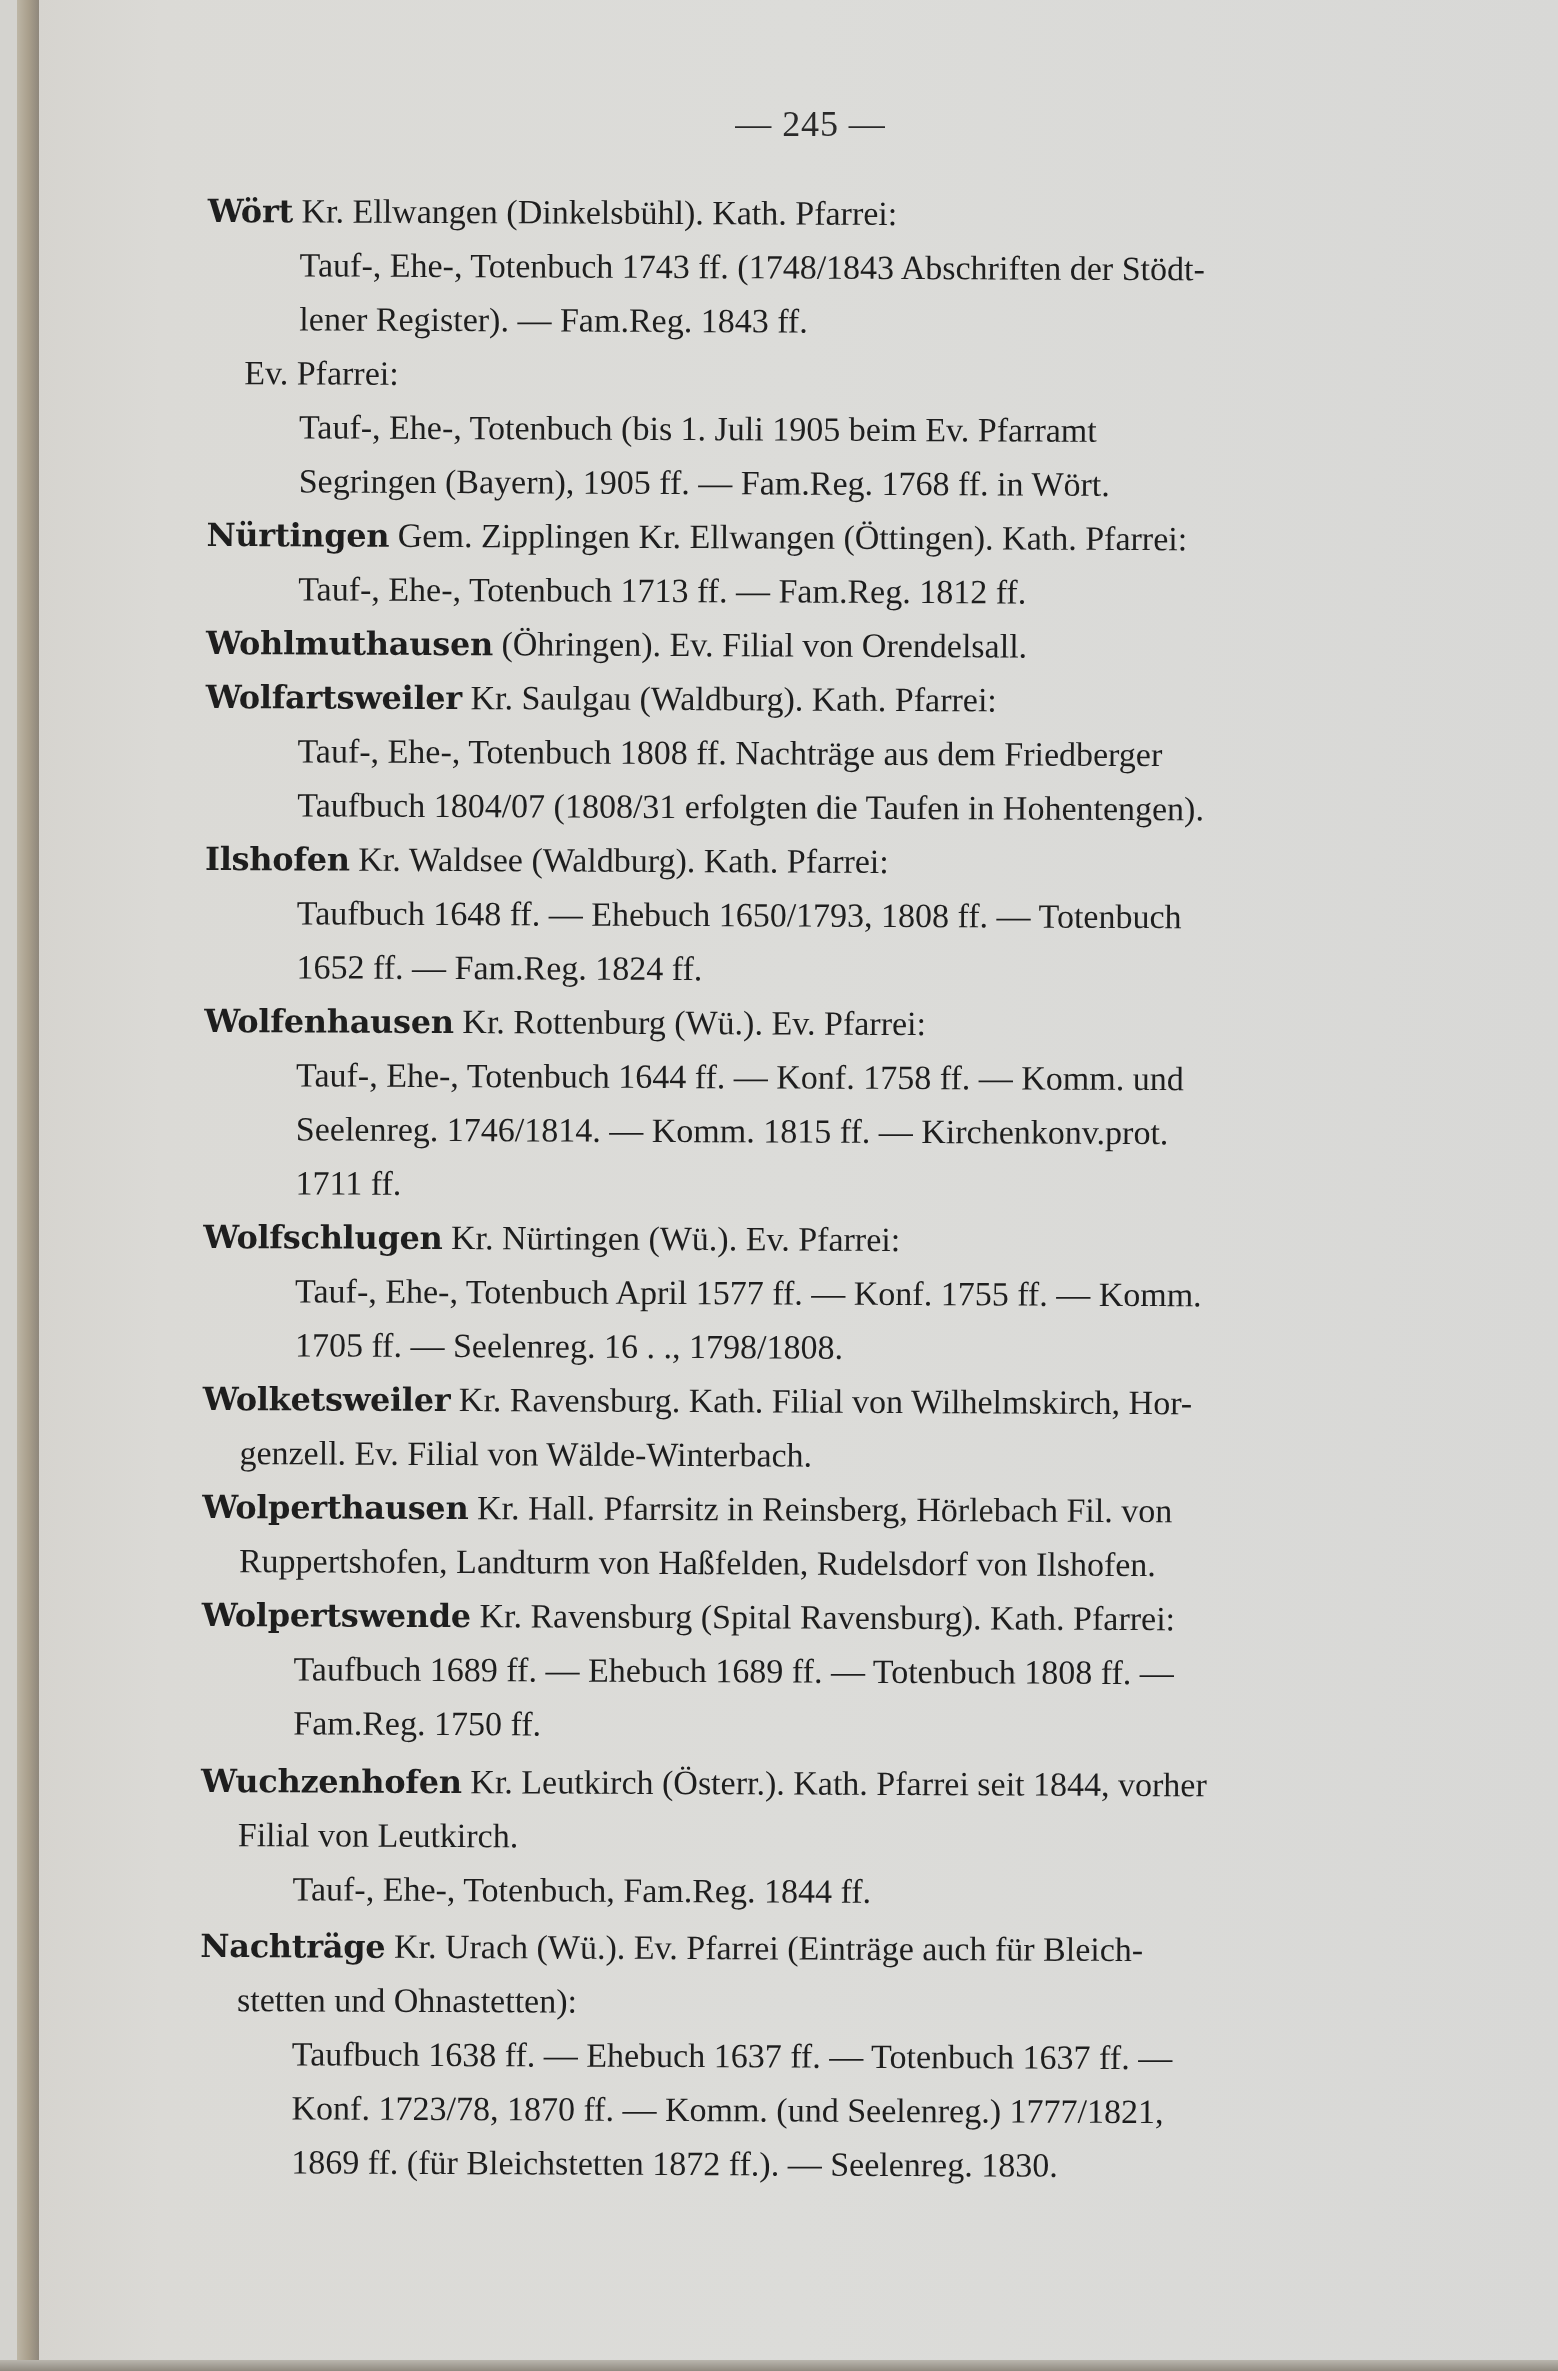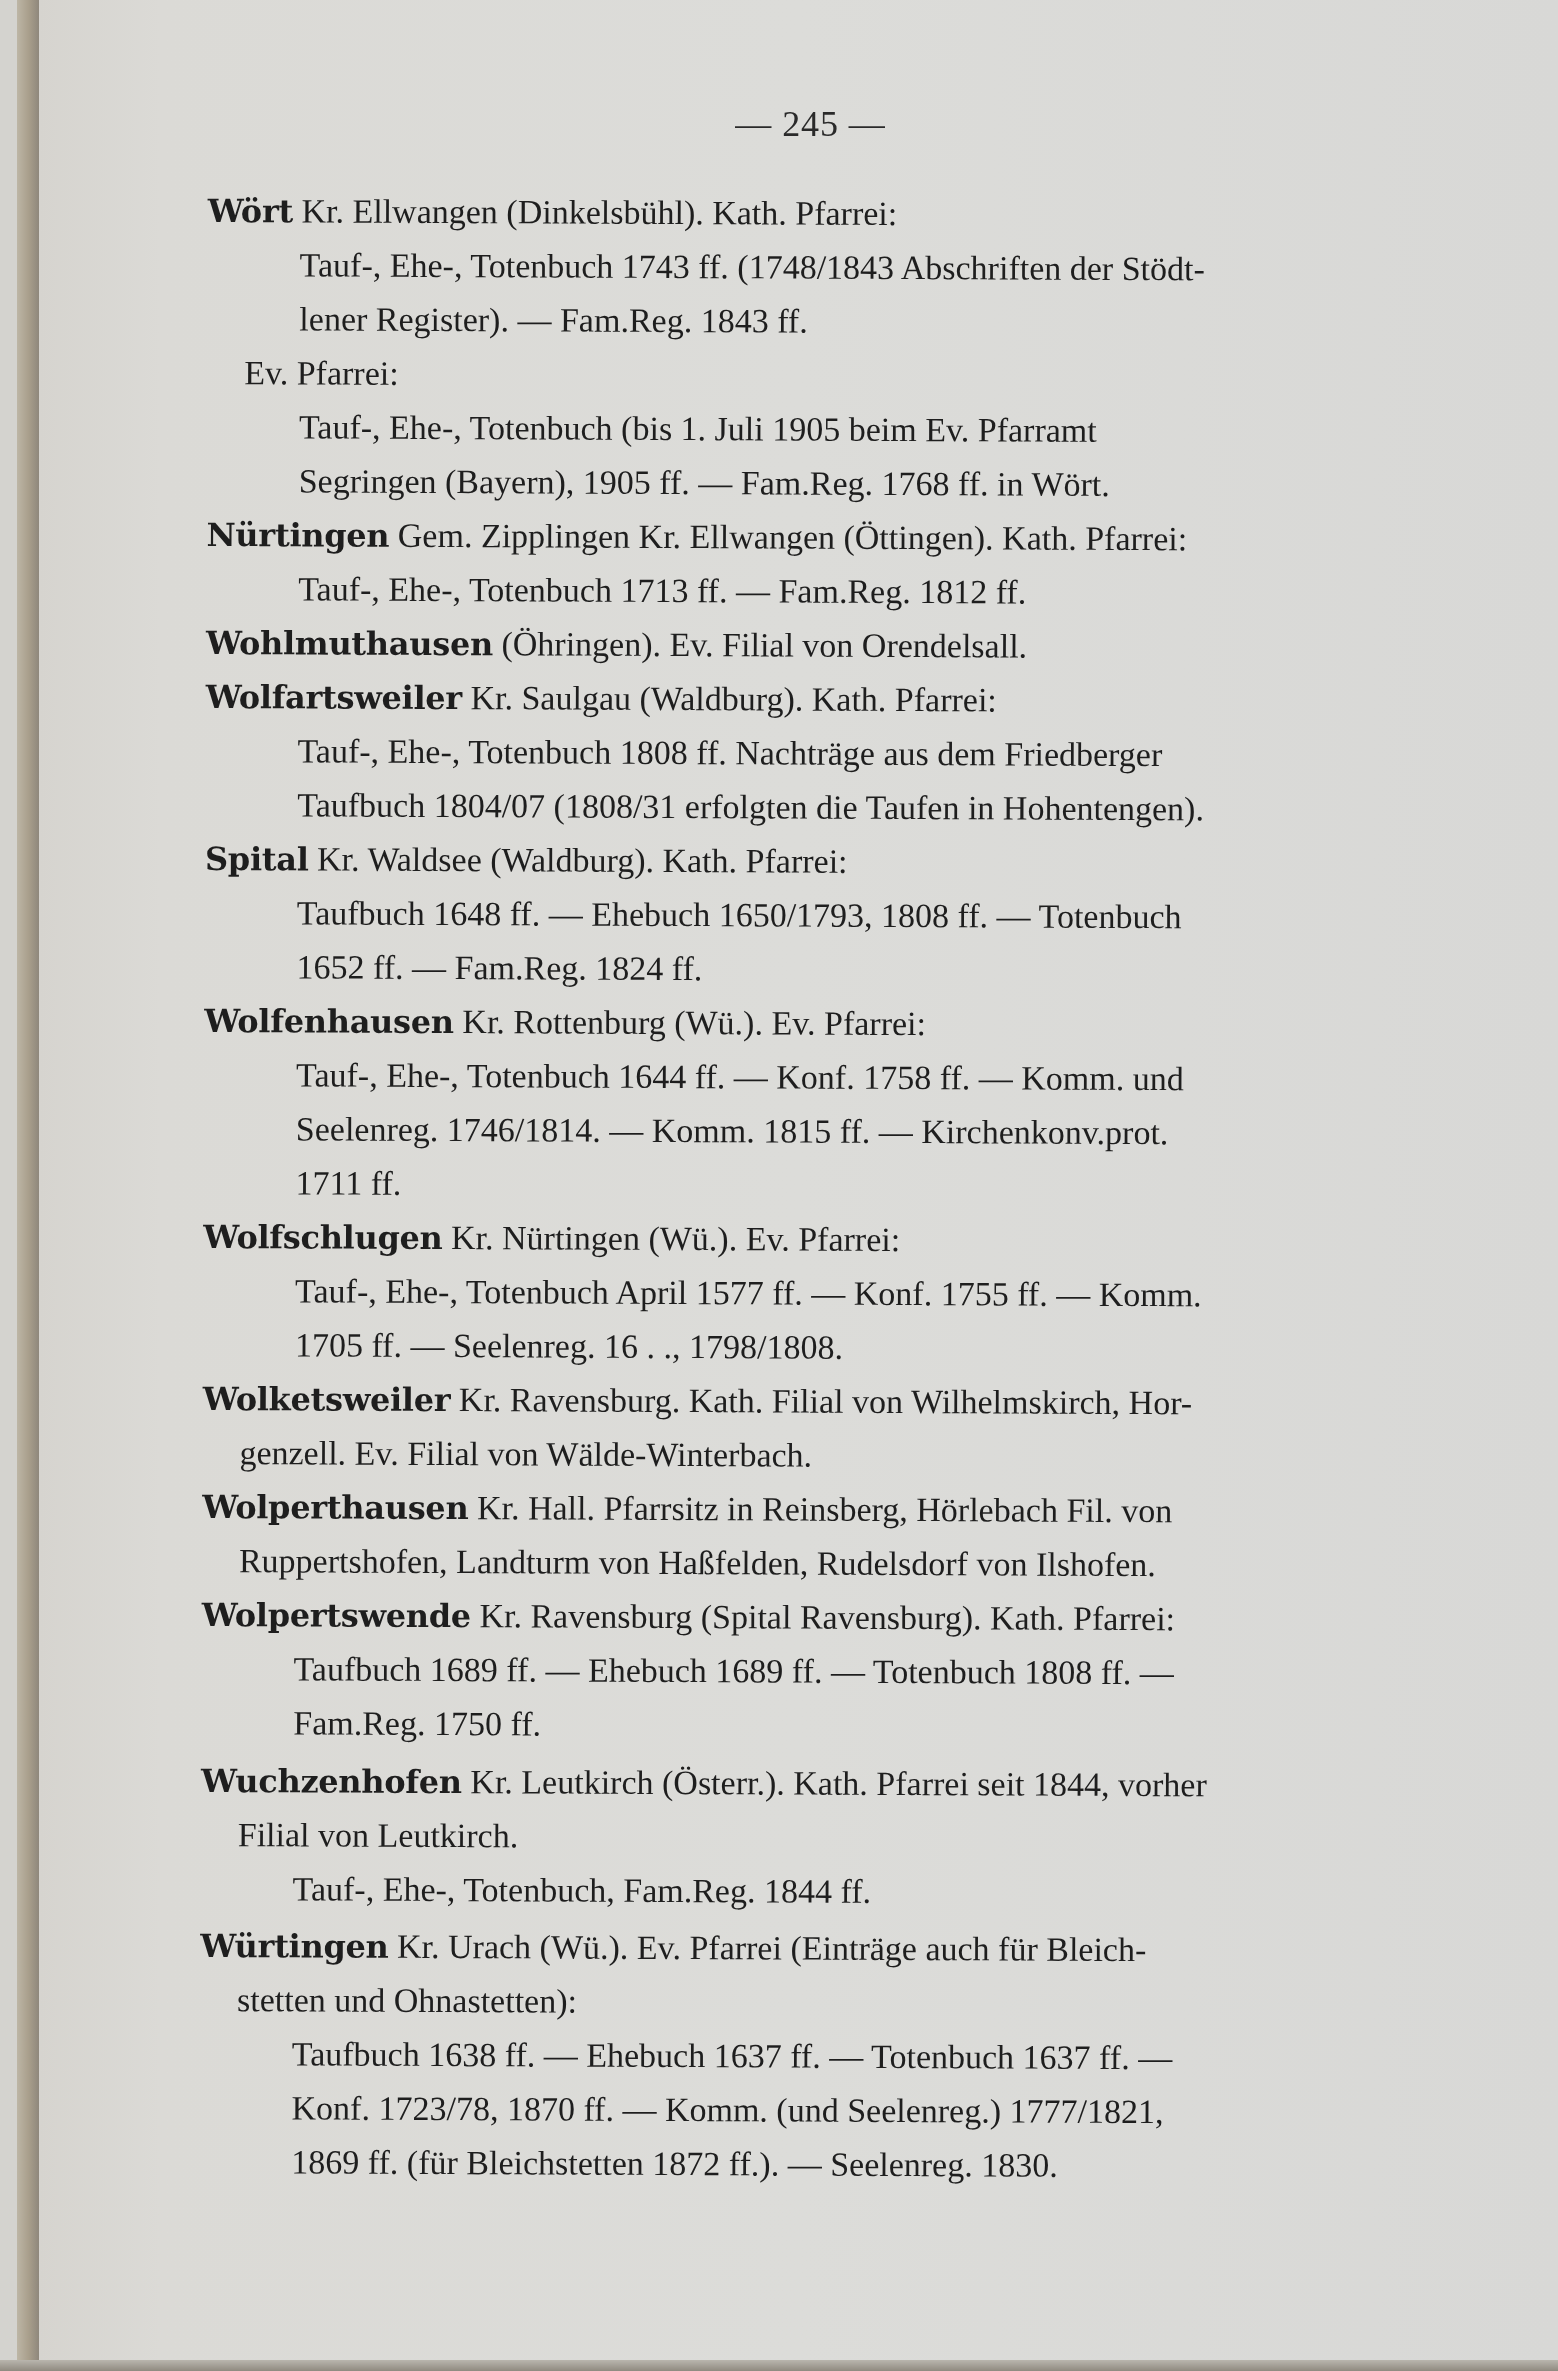--- a/index.html
+++ b/index.html
@@ -71,21 +71,21 @@
     <div class="line l0"><span class="head">Wohlmuthausen</span><span> (Öhringen). Ev. Filial von Orendelsall.</span></div>
   </div>
 
   <div class="entry">
     <div class="line l0"><span class="head">Wolfartsweiler</span><span> Kr. Saulgau (Waldburg). Kath. Pfarrei:</span></div>
     <div class="line l1">Tauf-, Ehe-, Totenbuch 1808 ff. Nachträge aus dem Friedberger</div>
     <div class="line l1">Taufbuch 1804/07 (1808/31 erfolgten die Taufen in Hohentengen).</div>
   </div>
 
   <div class="entry">
-    <div class="line l0"><span class="head">Spital</span><span> Kr. Waldsee (Waldburg). Kath. Pfarrei:</span></div>
+    <div class="line l0"><span class="head">Ilshofen</span><span> Kr. Waldsee (Waldburg). Kath. Pfarrei:</span></div>
     <div class="line l1">Taufbuch 1648 ff. — Ehebuch 1650/1793, 1808 ff. — Totenbuch</div>
     <div class="line l1">1652 ff. — Fam.Reg. 1824 ff.</div>
   </div>
 
   <div class="entry">
     <div class="line l0"><span class="head">Wolfenhausen</span><span> Kr. Rottenburg (Wü.). Ev. Pfarrei:</span></div>
     <div class="line l1">Tauf-, Ehe-, Totenbuch 1644 ff. — Konf. 1758 ff. — Komm. und</div>
     <div class="line l1">Seelenreg. 1746/1814. — Komm. 1815 ff. — Kirchenkonv.prot.</div>
     <div class="line l1">1711 ff.</div>
   </div>
@@ -116,21 +116,21 @@
 
   <div class="entry">
     <div class="line l0"><span class="head">Wuchzenhofen</span><span> Kr. Leutkirch (Österr.). Kath. Pfarrei seit 1844, vorher</span></div>
     <div class="line l2">Filial von Leutkirch.</div>
     <div class="line l1">Tauf-, Ehe-, Totenbuch, Fam.Reg. 1844 ff.</div>
   </div>
 
   <div class="gap-s"></div>
 
   <div class="entry">
-    <div class="line l0"><span class="head">Würtingen</span><span> Kr. Urach (Wü.). Ev. Pfarrei (Einträge auch für Bleich-</span></div>
+    <div class="line l0"><span class="head">Nachträge</span><span> Kr. Urach (Wü.). Ev. Pfarrei (Einträge auch für Bleich-</span></div>
     <div class="line l2">stetten und Ohnastetten):</div>
     <div class="line l1">Taufbuch 1638 ff. — Ehebuch 1637 ff. — Totenbuch 1637 ff. —</div>
     <div class="line l1">Konf. 1723/78, 1870 ff. — Komm. (und Seelenreg.) 1777/1821,</div>
     <div class="line l1">1869 ff. (für Bleichstetten 1872 ff.). — Seelenreg. 1830.</div>
   </div>
 
 </div>
 
 
 </body></html>

